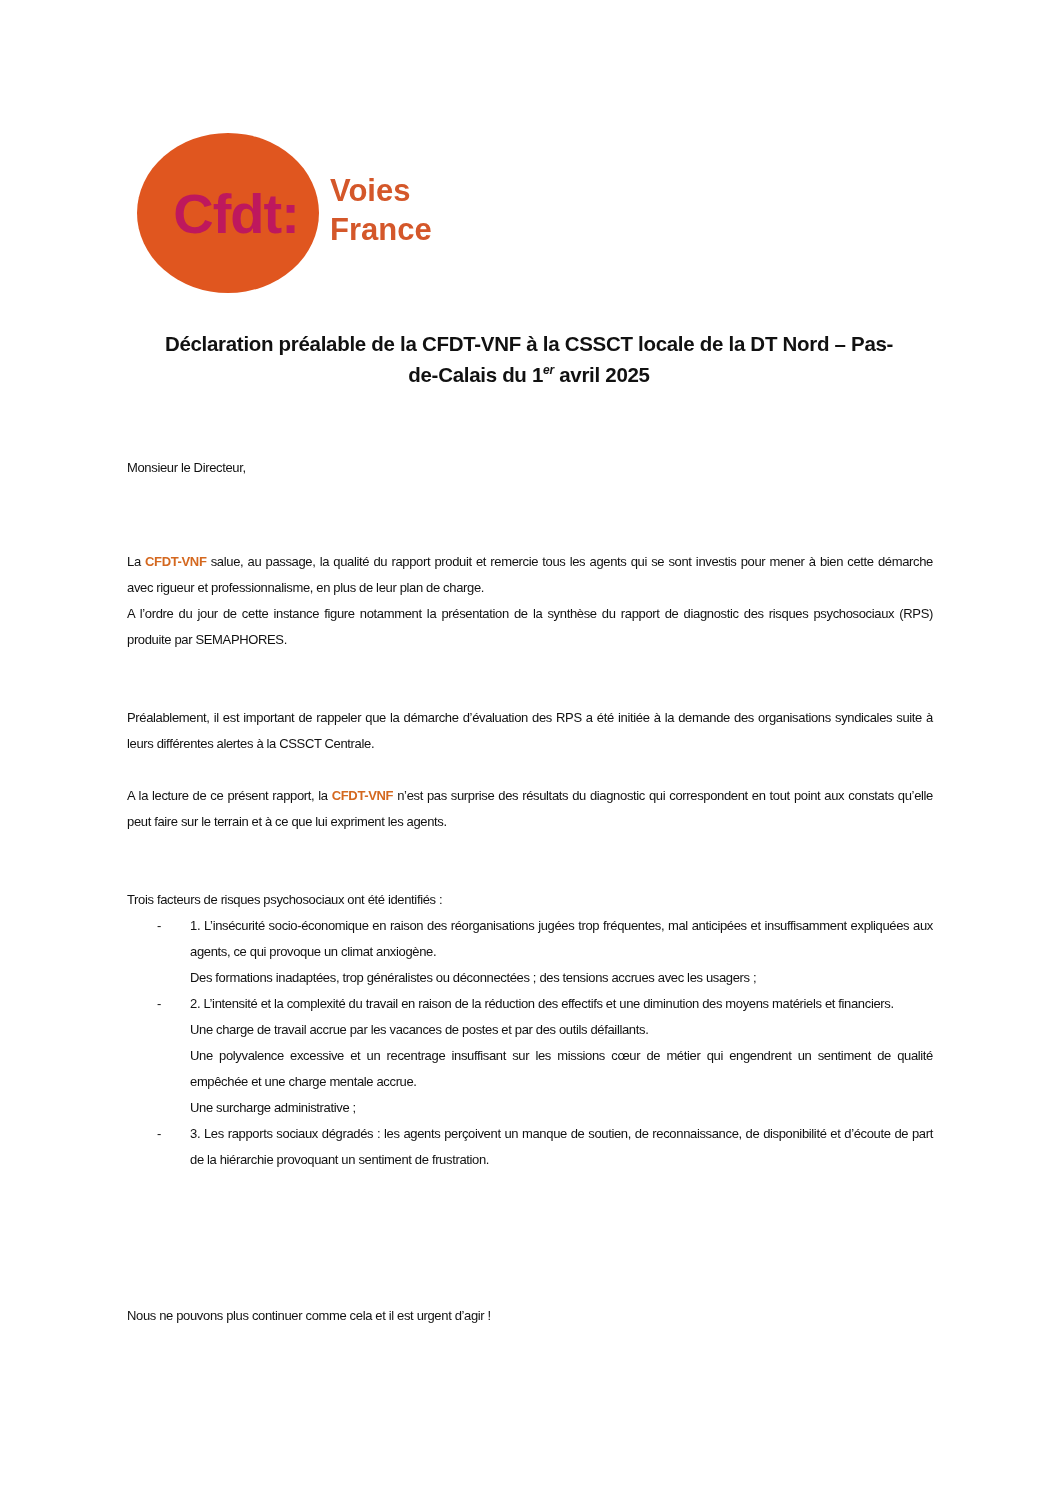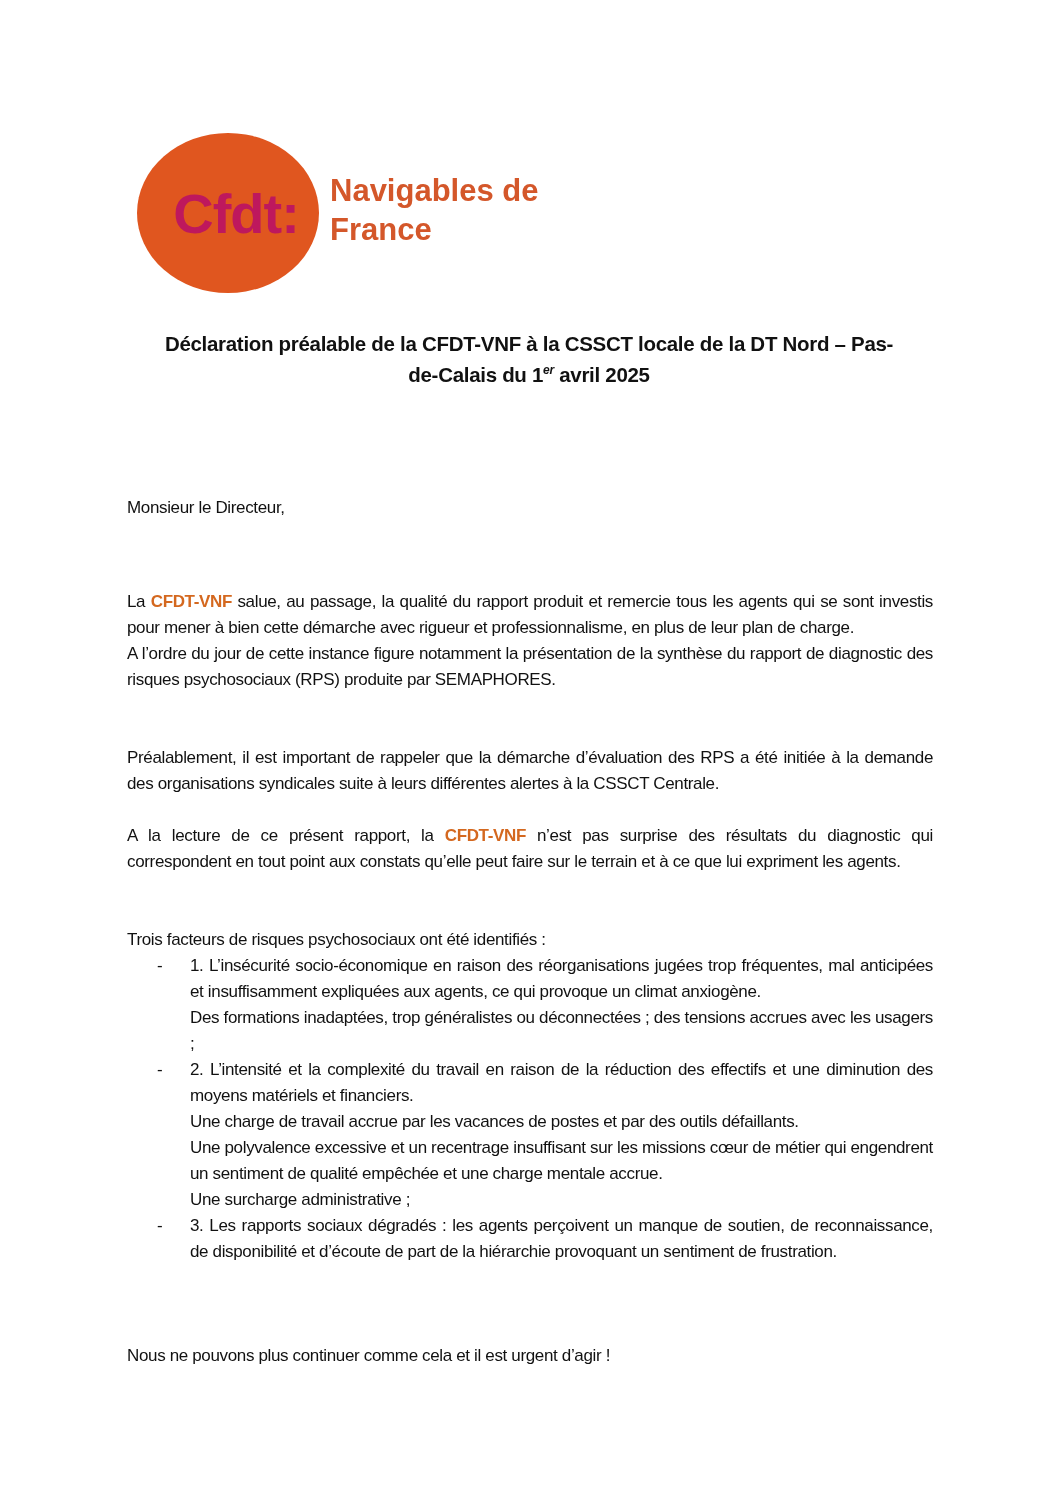--- a/index.html
+++ b/index.html
@@ -24,37 +24,37 @@
     font-family: "Liberation Sans", sans-serif; white-space: nowrap;
   }
   .doc-title {
     position: absolute; left: 128px; top: 328px; width: 802px;
     text-align: center; font-weight: bold; font-size: 20.5px; line-height: 31px;
     font-family: "Liberation Sans", sans-serif; letter-spacing: -0.3px;
   }
   .doc-title sup { font-size: 12px; vertical-align: super; line-height: 0; font-style: italic; }
   .body-text {
     position: absolute; left: 127px; width: 806px;
-    font-size: 17px; line-height: 26px; text-align: justify;
-    font-family: "Liberation Sans", sans-serif; letter-spacing: -0.35px; margin-top: 40px;
+    font-size: 13px; line-height: 26px; text-align: justify;
+    font-family: "Liberation Sans", sans-serif; letter-spacing: -0.35px;
   }
   .body-text p { margin: 0; }
   .accent { color: #d4681f; font-weight: bold; }
   .list { margin: 0; padding: 0; list-style: none; }
   .list li { position: relative; padding-left: 63px; }
   .list .dash { position: absolute; left: 30px; top: 0; }
 </style>
 </head>
 <body>
 
 <div class="logo">
   <div class="logo-circle"></div>
   <div class="logo-circle-text">Cfdt:</div>
   <div class="logo-name">
-    <div>Navigables de</div>
+    <div>Voies</div>
     <div>France</div>
   </div>
 </div>
 
 <div class="doc-title">
   <div>Déclaration préalable de la CFDT-VNF à la CSSCT locale de la DT Nord – Pas-</div>
   <div><span>de-Calais du 1</span><sup>er</sup><span> avril 2025</span></div>
 </div>
 
 <div class="body-text" style="top:455px;">

